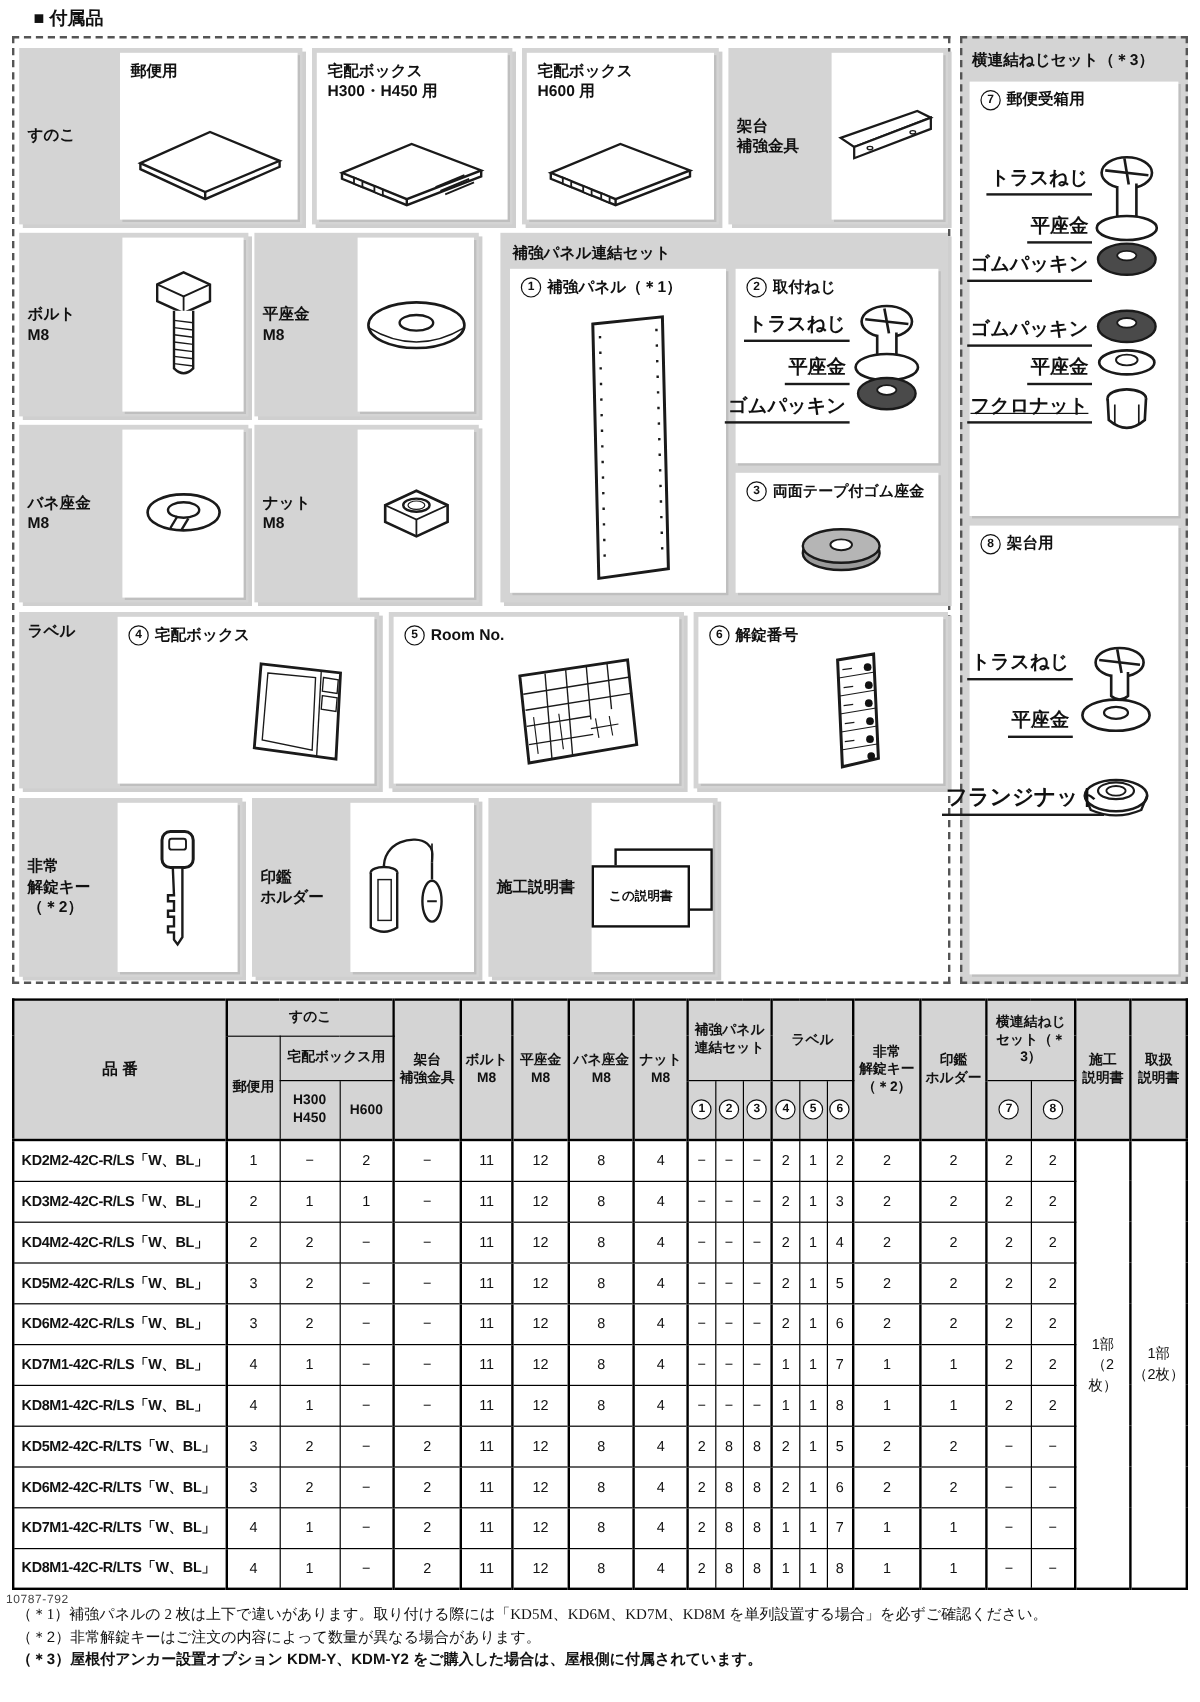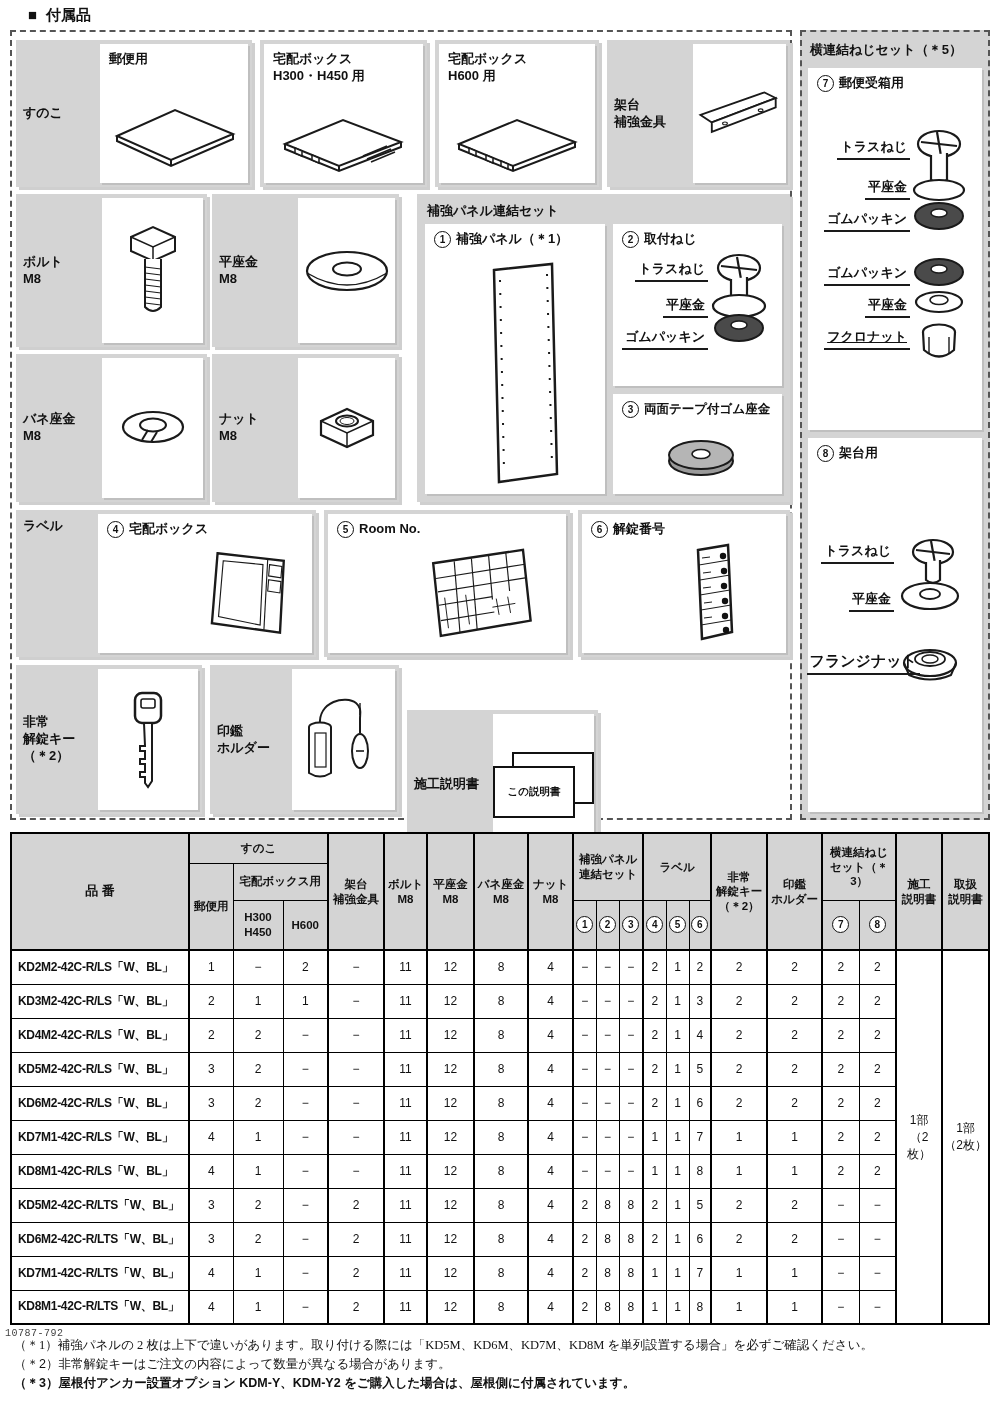--- a/index.html
+++ b/index.html
@@ -1,28 +1,28 @@
 <!DOCTYPE html>
 <html><head>
 <meta charset="utf-8">
 <style>
   html,body{margin:0;padding:0;width:1000px;height:1418px;background:#fff;overflow:hidden;
     font-family:"Liberation Sans","DejaVu Sans",sans-serif;color:#111;}
-  .abs{position:absolute;font-family:Liberation Mono, monospace;}
+  .abs{position:absolute;}
   .dashed-box{position:absolute;border:2px dashed #555;}
   .card{position:absolute;background:#d4d4d4;box-shadow:3px 3px 0 #cfcfcf;}
   .glabel{position:absolute;font-weight:bold;font-size:13px;line-height:1.3;white-space:pre-line;
     display:flex;align-items:center;padding:0 7px;box-sizing:border-box;}
   .glabel.top{align-items:flex-start;padding-top:8px;}
   .panel{position:absolute;background:#fff;box-shadow:2px 2px 0 #bfbfbf;box-sizing:border-box;}
   .ptitle{font-weight:bold;font-size:13px;padding:7px 8px 0 9px;white-space:pre-line;line-height:1.3;
     display:flex;align-items:flex-start;gap:5px;}
   .circ{display:inline-flex;align-items:center;justify-content:center;min-width:15px;height:15px;
     border:1.5px solid #111;border-radius:50%;font-size:10px;font-weight:bold;flex:none;background:#fff;line-height:1;}
-  .dlabel{position:absolute;font-weight:bold;font-size:13px;border-bottom:2px solid #1a1a1a;
+  .dlabel{position:absolute;font-weight:bold;font-size:16px;border-bottom:2px solid #1a1a1a;
     padding:0 3px 2px 3px;white-space:nowrap;z-index:2;}
   .flexc{display:flex;align-items:center;justify-content:center;}
   svg{display:block;}
   
   .parts-table{position:absolute;left:10px;top:832px;width:980px;border-collapse:collapse;
     table-layout:fixed;border:2px solid #000;}
   .parts-table th,.parts-table td{border:1px solid #000;box-sizing:border-box;overflow:hidden;}
   .parts-table thead th{background:#d4d4d4;font-weight:bold;font-size:11.5px;line-height:1.25;
     text-align:center;padding:1px;}
   .parts-table thead tr:nth-child(1){height:30px;}
@@ -309,36 +309,36 @@
         <path d="M9,38 L9,84 Q20,91 31,84 L31,38" fill="#fff" stroke="#1a1a1a" stroke-width="2"></path>
         <rect x="15" y="44" width="11" height="34" fill="none" stroke="#1a1a1a" stroke-width="1.2"></rect>
         <path d="M60,30 L60,44" fill="none" stroke="#1a1a1a" stroke-width="2"></path>
         <path d="M60,14 L60,26" fill="none" stroke="#1a1a1a" stroke-width="1.4"></path>
         <ellipse cx="60" cy="62" rx="8" ry="17" fill="#fff" stroke="#1a1a1a" stroke-width="2"></ellipse>
         <line x1="56" y1="62" x2="64" y2="62" stroke="#1a1a1a" stroke-width="1.6"></line>
       </svg>
     </div>
   </div>
 
-  <div class="card" style="left:395px;top:633px;width:191px;height:149px;margin-top:45px;">
+  <div class="card" style="left:395px;top:633px;width:191px;height:149px;">
     <div class="glabel" style="left:0;top:0;width:84px;height:100%;">施工説明書</div>
     <div class="panel flexc" style="left:86px;top:4px;right:4px;bottom:4px;">
       <div class="booklet">
         <div class="page back"></div>
         <div class="page front">
           <span>この説明書</span>
         </div>
       </div>
     </div>
   </div>
 
 </div>
 
 <div class="dashed-box" style="left:800px;top:30px;width:186px;height:786px;background:#d4d4d4;">
-  <div class="abs" style="left:8px;top:9px;font-weight:bold;font-size:13px;">横連結ねじセット（＊5）</div>
+  <div class="abs" style="left:8px;top:9px;font-weight:bold;font-size:13px;">横連結ねじセット（＊3）</div>
 
   <div class="panel" style="left:6px;top:36px;width:174px;height:362px;">
     <div class="ptitle">
       <span class="circ">7</span>
       <span>郵便受箱用</span>
     </div>
     <svg width="84" height="300" viewBox="0 0 84 300" style="position:absolute;left:86px;top:52px;z-index:1;">
       <ellipse cx="45" cy="24" rx="21" ry="13" fill="#fff" stroke="#1a1a1a" stroke-width="2.2"></ellipse>
       <line x1="27" y1="22" x2="63" y2="26" stroke="#1a1a1a" stroke-width="2.2"></line>
       <line x1="43" y1="12" x2="47" y2="36" stroke="#1a1a1a" stroke-width="2.2"></line>
@@ -375,21 +375,21 @@
       <path d="M48,34 L48,52 Q55,58 62,52 L62,32" fill="#fff" stroke="#1a1a1a" stroke-width="2.2"></path>
       <ellipse cx="52" cy="68" rx="28" ry="13" fill="#fff" stroke="#1a1a1a" stroke-width="2.2"></ellipse>
       <ellipse cx="52" cy="66" rx="10" ry="5" fill="#fff" stroke="#1a1a1a" stroke-width="1.8"></ellipse>
       <ellipse cx="52" cy="135" rx="26" ry="13" fill="#fff" stroke="#1a1a1a" stroke-width="2.2"></ellipse>
       <ellipse cx="52" cy="131" rx="15" ry="7" fill="#fff" stroke="#1a1a1a" stroke-width="1.8"></ellipse>
       <ellipse cx="52" cy="131" rx="8" ry="4" fill="#fff" stroke="#1a1a1a" stroke-width="1.5"></ellipse>
       <path d="M26,135 L31,147 Q52,156 73,147 L78,135" fill="none" stroke="#1a1a1a" stroke-width="2"></path>
     </svg>
     <span class="dlabel" style="right:88px;top:104px;">トラスねじ</span>
     <span class="dlabel" style="right:88px;top:152px;">平座金</span>
-    <span class="dlabel" style="right:62px;top:214px;font-size:15px;">フランジナット</span>
+    <span class="dlabel" style="right:62px;top:214px;font-size:18px;">フランジナット</span>
   </div>
 </div>
 
 <table class="parts-table">
   <colgroup>
     <col style="width:178px">
       <col style="width:44px">
       <col style="width:50px">
       <col style="width:45px">
     <col style="width:56px">

